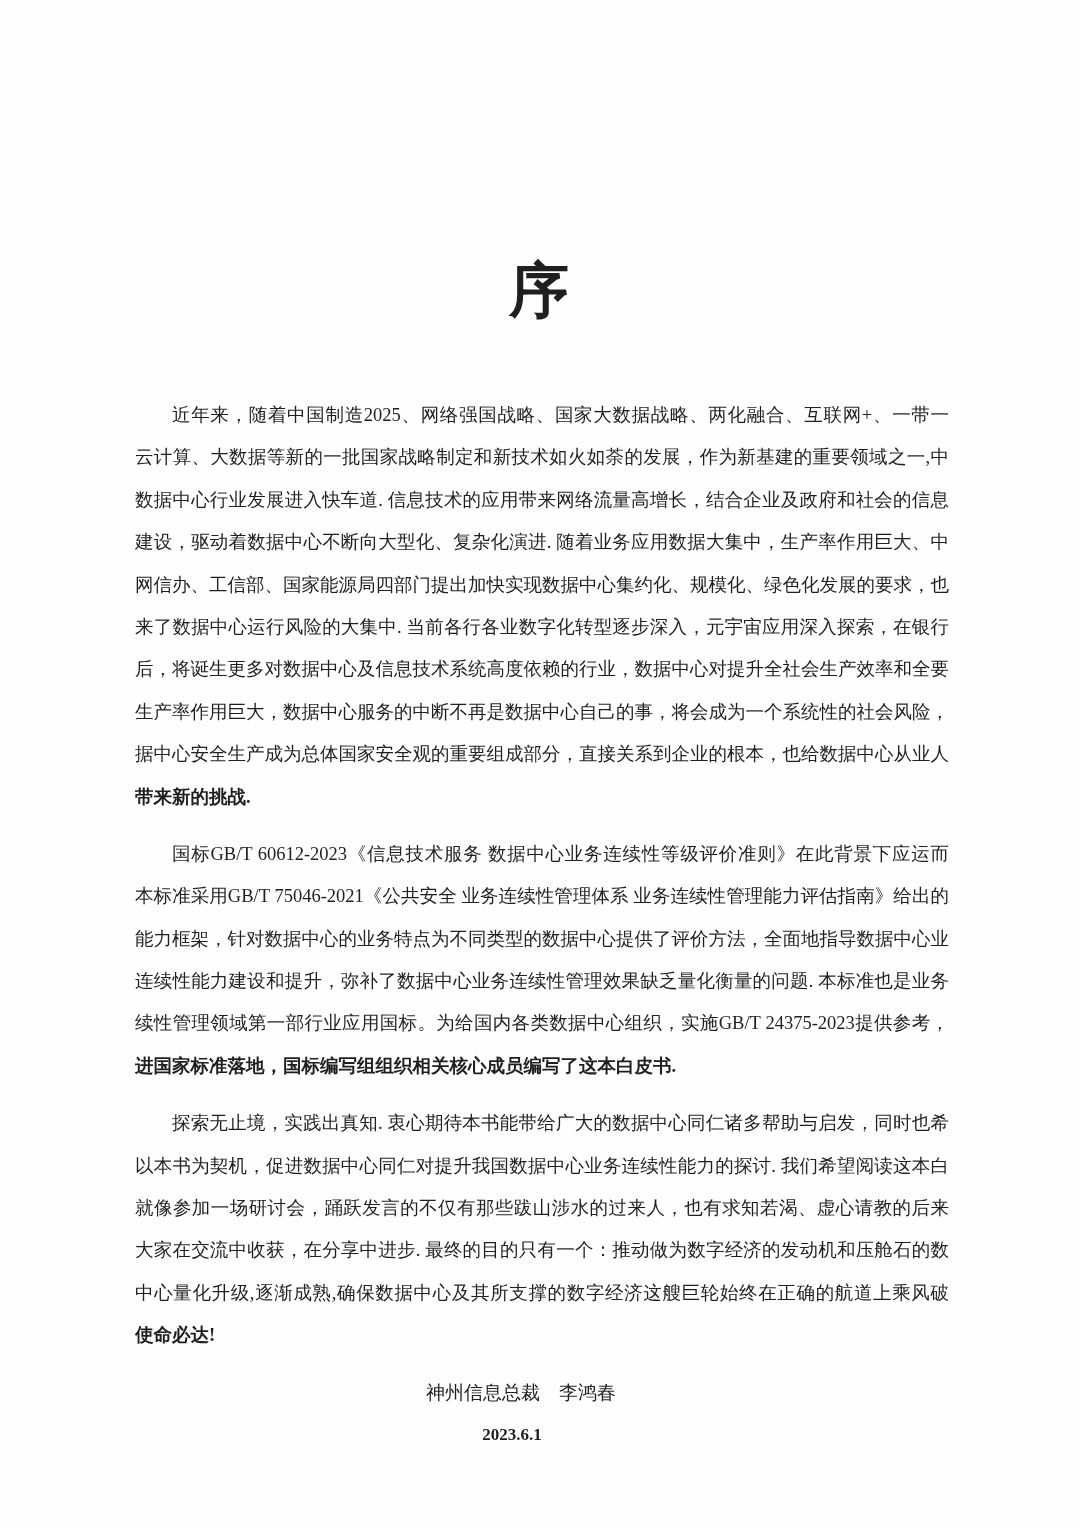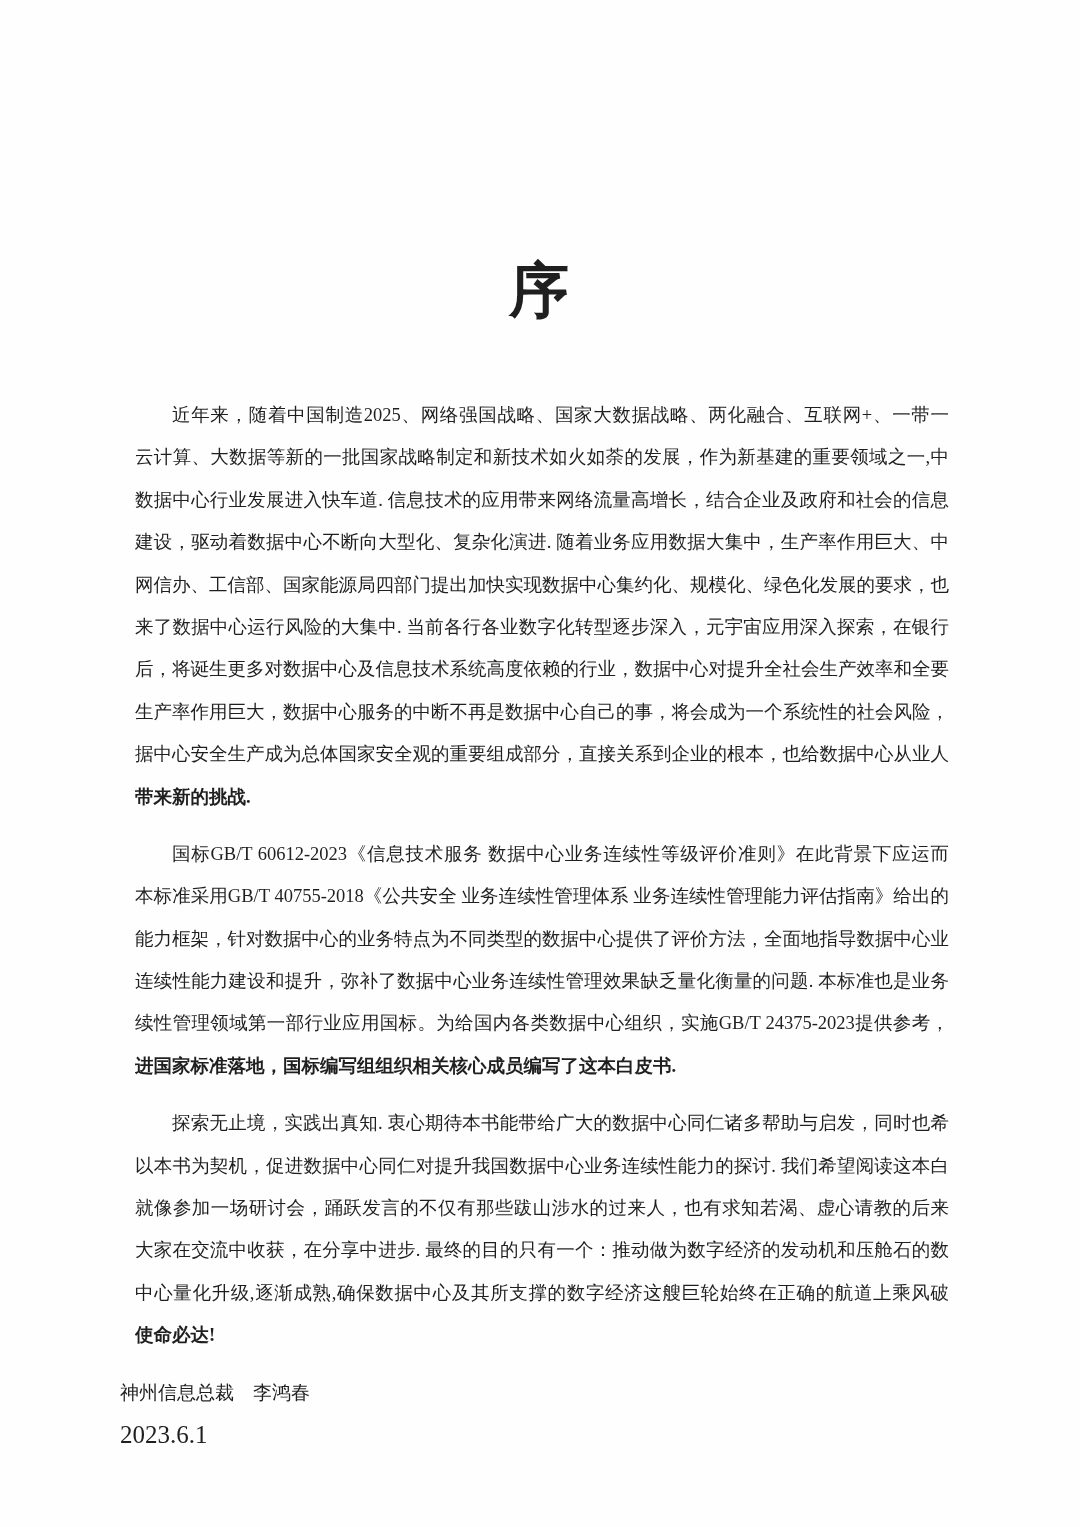--- a/index.html
+++ b/index.html
@@ -38,30 +38,31 @@
     text-align: justify;
     text-align-last: justify;
     overflow: hidden;
     white-space: pre-wrap;
   }
   .line.first { text-indent: 2em; }
   .line.last  { text-align-last: left; font-weight: bold; }
   .signature {
     line-height: 42.4px;
     height: 42.4px;
-    text-align: left;
+    text-align: center;
     padding-right: 42px;
     font-size: 19px;
   }
   .date {
     line-height: 42.4px;
     height: 42.4px;
-    text-align: left;
+    text-align: center;
     padding-right: 60px;
-    font-size: 25px;
+    font-size: 17px;
+    font-weight: bold;
   }
 </style>
 </head>
 <body>
 
 <div class="page">
   <div class="doc-title">序</div>
 
   <div class="content">
     <div>
@@ -72,21 +73,21 @@
           <div class="line">建设，驱动着数据中心不断向大型化、复杂化演进. 随着业务应用数据大集中，生产率作用巨大、中央</div>
           <div class="line">网信办、工信部、国家能源局四部门提出加快实现数据中心集约化、规模化、绿色化发展的要求，也带</div>
           <div class="line">来了数据中心运行风险的大集中. 当前各行各业数字化转型逐步深入，元宇宙应用深入探索，在银行业</div>
           <div class="line">后，将诞生更多对数据中心及信息技术系统高度依赖的行业，数据中心对提升全社会生产效率和全要素</div>
           <div class="line">生产率作用巨大，数据中心服务的中断不再是数据中心自己的事，将会成为一个系统性的社会风险，数</div>
           <div class="line">据中心安全生产成为总体国家安全观的重要组成部分，直接关系到企业的根本，也给数据中心从业人员</div>
           <div class="line last">带来新的挑战.</div>
         </div>
         <div class="para">
           <div class="line first">国标GB/T 60612-2023《信息技术服务 数据中心业务连续性等级评价准则》在此背景下应运而生。</div>
-          <div class="line">本标准采用GB/T 40755-2018《公共安全 业务连续性管理体系 业务连续性管理能力评估指南》给出的</div>
+          <div class="line">本标准采用GB/T 75046-2021《公共安全 业务连续性管理体系 业务连续性管理能力评估指南》给出的</div>
           <div class="line">能力框架，针对数据中心的业务特点为不同类型的数据中心提供了评价方法，全面地指导数据中心业务</div>
           <div class="line">连续性能力建设和提升，弥补了数据中心业务连续性管理效果缺乏量化衡量的问题. 本标准也是业务连</div>
           <div class="line">续性管理领域第一部行业应用国标。为给国内各类数据中心组织，实施GB/T 24375-2023提供参考，促</div>
           <div class="line last">进国家标准落地，国标编写组组织相关核心成员编写了这本白皮书.</div>
         </div>
         <div class="para">
           <div class="line first">探索无止境，实践出真知. 衷心期待本书能带给广大的数据中心同仁诸多帮助与启发，同时也希望</div>
           <div class="line">以本书为契机，促进数据中心同仁对提升我国数据中心业务连续性能力的探讨. 我们希望阅读这本白书</div>
           <div class="line">就像参加一场研讨会，踊跃发言的不仅有那些跋山涉水的过来人，也有求知若渴、虚心请教的后来人.</div>
           <div class="line">大家在交流中收获，在分享中进步. 最终的目的只有一个：推动做为数字经济的发动机和压舱石的数据</div>

